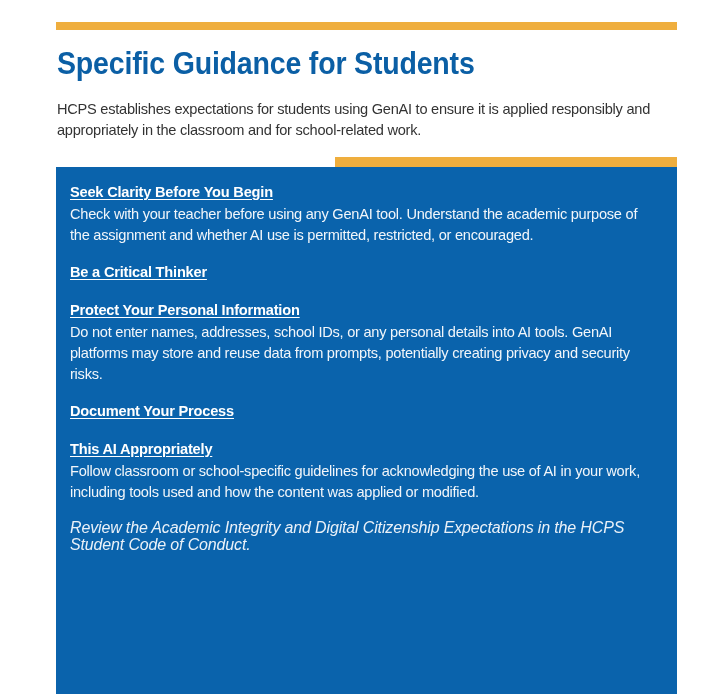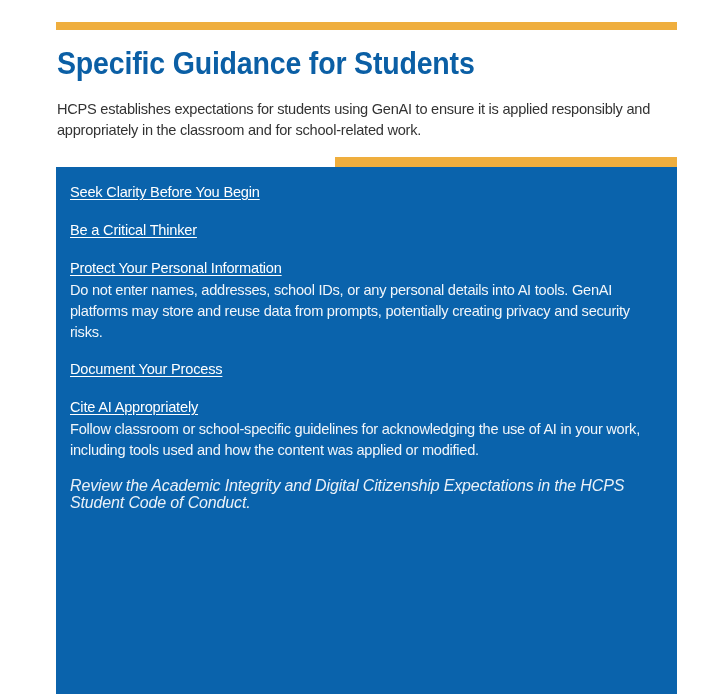--- a/index.html
+++ b/index.html
@@ -86,21 +86,21 @@
   }
 
   .guidance-item {
     margin: 0 0 16px 0;
   }
 
   .guidance-item .item-title {
     display: inline-block;
     margin: 0 0 2px 0;
     font-size: 14.6px;
-    font-weight: 400;
+    font-weight: 700;
     color: #ffffff;
     text-decoration: underline;
     text-underline-offset: 2px;
     letter-spacing: -0.2px;
     line-height: 20px;
   }
 
   .guidance-item .item-body {
     margin: 0;
     font-size: 14.6px;
@@ -128,37 +128,38 @@
   <h1 class="page-title">Specific Guidance for Students</h1>
 
   <p class="intro">HCPS establishes expectations for students using GenAI to ensure it is applied responsibly and appropriately in the classroom and for school-related work.</p>
 
   <div class="card-accent"></div>
 
   <section class="guidance-card">
 
     <div class="guidance-item">
       <span class="item-title">Seek Clarity Before You Begin</span>
+      <p class="item-body">Check with your teacher before using any GenAI tool. Understand the academic purpose of the assignment and whether AI use is permitted, restricted, or encouraged.</p>
     </div>
 
     <div class="guidance-item">
       <span class="item-title">Be a Critical Thinker</span>
     </div>
 
     <div class="guidance-item">
       <span class="item-title">Protect Your Personal Information</span>
       <p class="item-body">Do not enter names, addresses, school IDs, or any personal details into AI tools. GenAI platforms may store and reuse data from prompts, potentially creating privacy and security risks.</p>
     </div>
 
     <div class="guidance-item">
       <span class="item-title">Document Your Process</span>
     </div>
 
     <div class="guidance-item">
-      <span class="item-title">Cite AI Appropriately</span>
+      <span class="item-title">This AI Appropriately</span>
       <p class="item-body">Follow classroom or school-specific guidelines for acknowledging the use of AI in your work, including tools used and how the content was applied or modified.</p>
     </div>
 
     <p class="card-footnote">Review the Academic Integrity and Digital Citizenship Expectations in the HCPS Student Code of Conduct.</p>
 
   </section>
 
 </div>
 
 </body></html>

